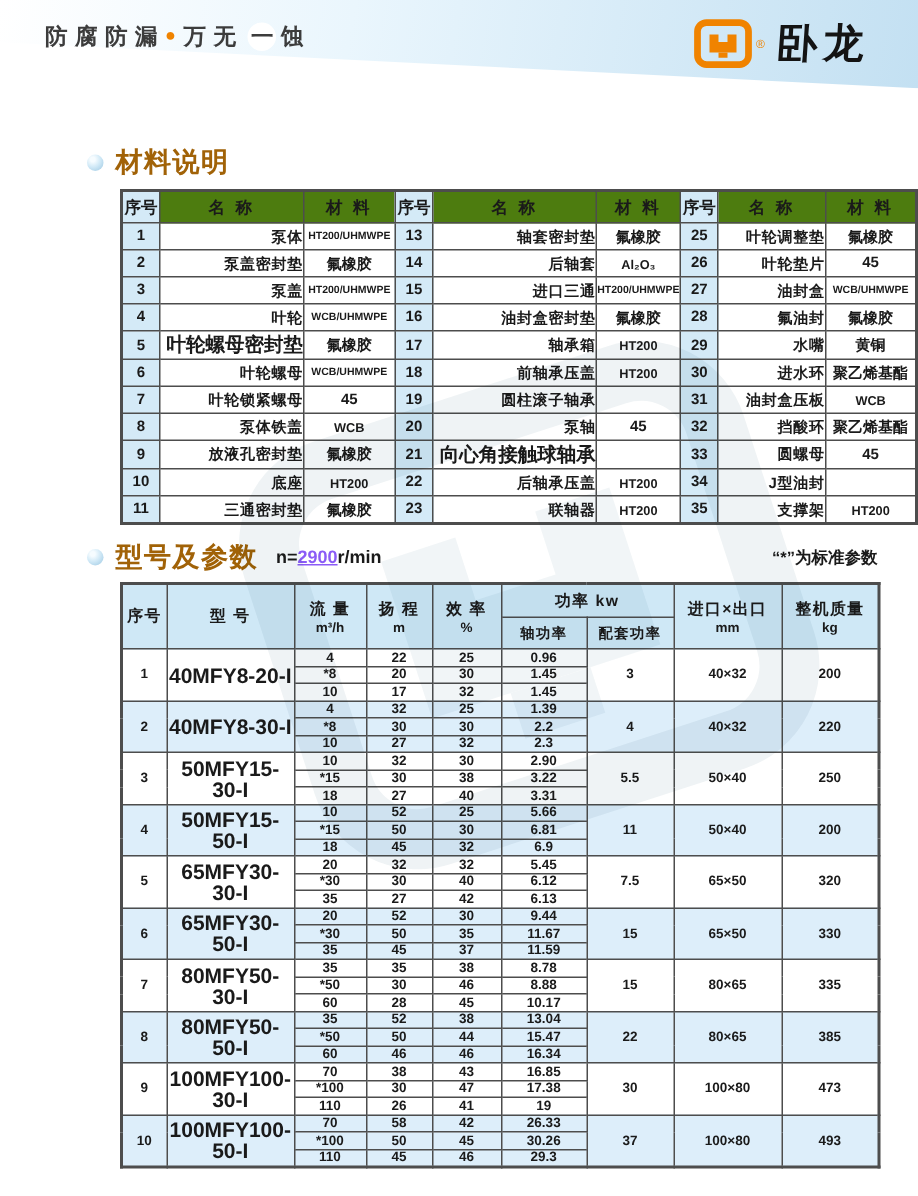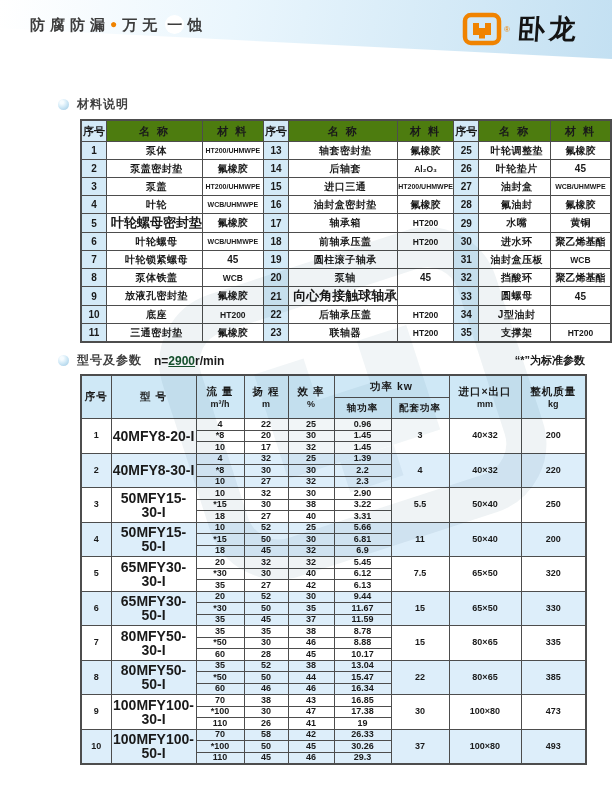--- a/index.html
+++ b/index.html
@@ -18,35 +18,35 @@
   .logo .brand{font-size:27px;font-weight:900;color:#141414;margin-left:8px;
           letter-spacing:4px;transform:skewX(-4deg);}
   .reg{color:#f08300;font-size:8px;vertical-align:14px;margin-left:-2px;}
   
   .wm{position:absolute;left:140px;top:215px;width:430px;height:390px;z-index:5;
       pointer-events:none;mix-blend-mode:multiply;opacity:.55;}
   
   .sect-title{display:flex;align-items:center;margin-left:58px;width:527px;}
   .bullet{width:11px;height:11px;border-radius:50%;margin-right:8px;flex:none;
       background:radial-gradient(circle at 35% 30%,#f6fcff 15%,#cfe8f6 50%,#9fc9e3 95%);}
-  .t-txt{font-size:12px;font-weight:bold;color:#404040;letter-spacing:1px;}
+  .t-txt{font-size:18px;font-weight:bold;color:#a16207;letter-spacing:1px;}
   .speed{font-size:12px;font-weight:bold;margin-left:12px;letter-spacing:0;}
-  .speed .red{color:#14532d;text-decoration:underline;}
+  .speed .red{color:#8b5cf6;text-decoration:underline;}
   .std-note{margin-left:auto;font-size:11px;font-weight:bold;}
   
   table{border-collapse:collapse;margin-left:80px;position:relative;z-index:1;}
   th,td{border:1px solid #4d4d4d;text-align:center;font-weight:bold;padding:0;}
   table{border:2px solid #4d4d4d;}
   
   #materials-table{margin-top:6px;}
   #materials-table th{height:20px;font-size:11px;letter-spacing:2px;background:#4d7c0f;}
   #materials-table th.seq{background:#d4eaf7;letter-spacing:0;}
   #materials-table td{height:17px;font-size:10px;}
   #materials-table td.seq{background:#d4eaf7;}
-  #materials-table td.nm{text-align:center;padding-left:4px;letter-spacing:0.5px;white-space:nowrap;}
+  #materials-table td.nm{text-align:right;padding-left:4px;letter-spacing:0.5px;white-space:nowrap;}
   #materials-table td.nm.small{font-size:13px;letter-spacing:0;}
   #materials-table td.mat.latin{font-size:8.5px;letter-spacing:0;}
   #materials-table td.mat.latin-s{font-size:7px;letter-spacing:0;}
   #materials-table td.note{color:#f30000;font-size:9.5px;letter-spacing:0;white-space:nowrap;}
   
   #params-table{margin-top:5px;}
   #params-table th{background:#cfe8f6;font-size:10.5px;letter-spacing:1px;}
   #params-table th .unit{font-size:9px;font-weight:bold;letter-spacing:0;}
   #params-table tr.h1 th{height:21px;}
   #params-table tr.h2 th{height:20px;font-size:9.5px;}

